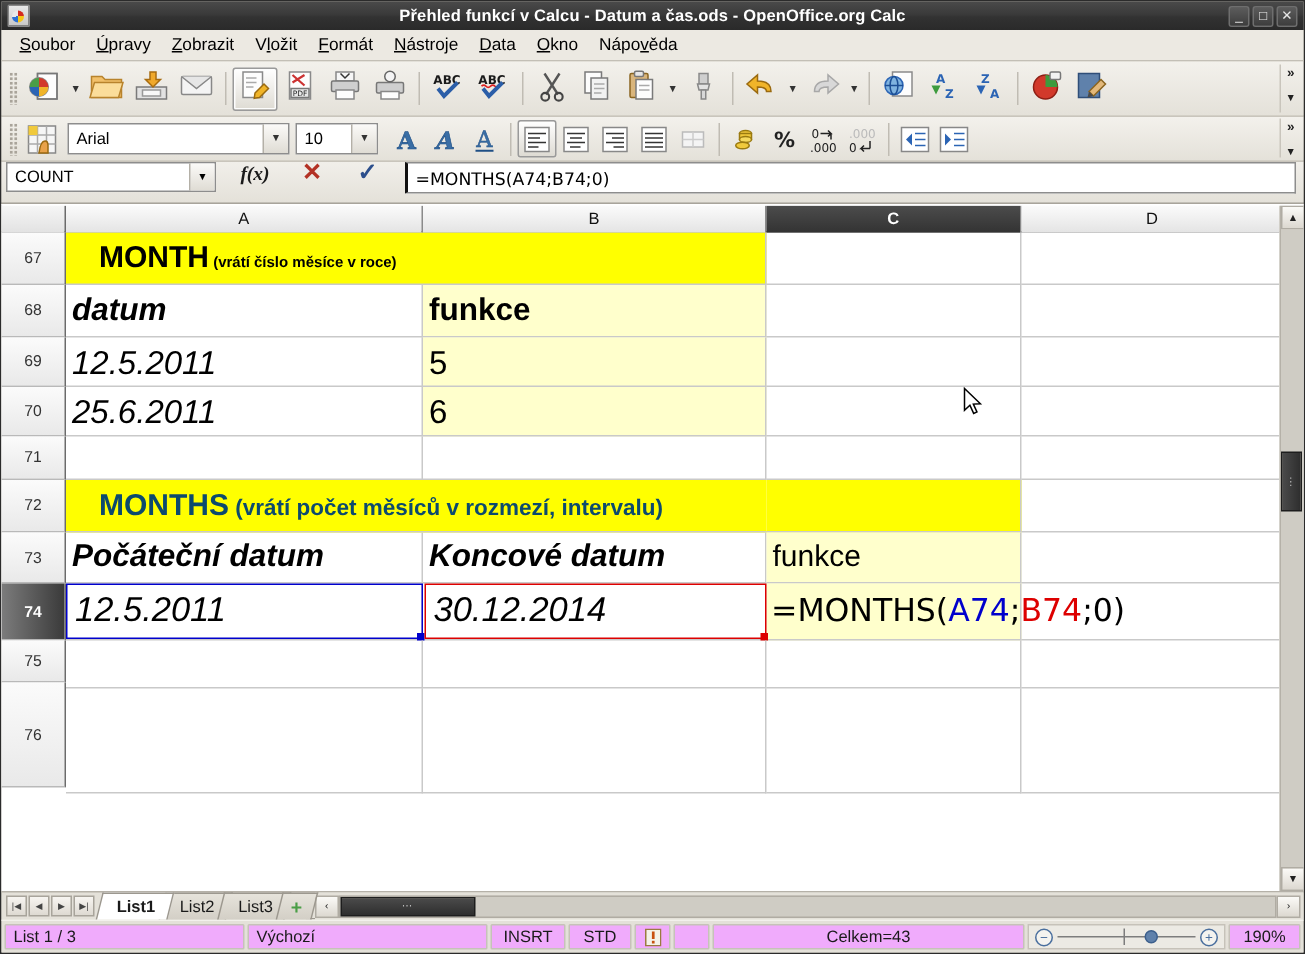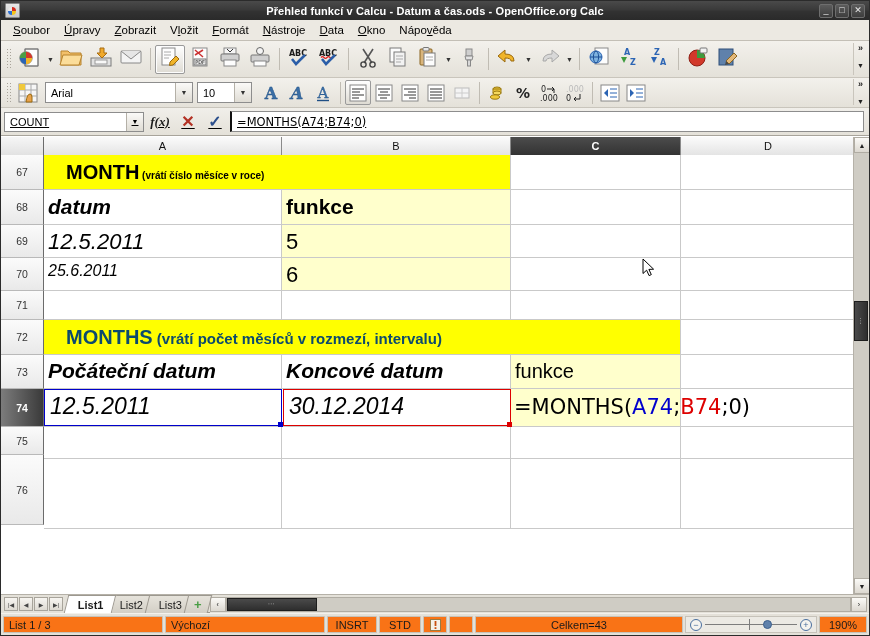--- a/index.html
+++ b/index.html
@@ -163,25 +163,24 @@
   .fbtn.active {
     border: 1px solid #9a9a9a;
     background: linear-gradient(to bottom,#ffffff,#dedbd3);
   }
 
   
   .formulabar {
     height: 28px;
     background: linear-gradient(to bottom,#f1efea,#e4e1d9);
     border-bottom: 1px solid #a8a49b;
-    display: flex; align-items: center;
+    display: flex; 
     padding: 0 3px;
     flex: none;
-    gap: 3px;
-    text-decoration: underline;
+    gap: 13px;
   }
   .namebox {
     width: 140px; height: 20px;
     border: 1px solid #8d8d8d;
     background: #fff;
     display: flex; align-items: center;
     font-size: 11px;
   }
   .namebox .val { padding-left: 5px; flex:1; }
   .fx {
@@ -386,21 +385,21 @@
     flex: none;
     padding: 0 2px;
   }
   .st-cell {
     height: 17px;
     border: 1px solid #c6c2b9;
     border-radius: 1px;
     display: flex; align-items: center;
     padding: 0 5px;
     margin-right: 2px;
-    background: #f97316;
+    background: #f0abfc;
     white-space: nowrap;
   }
   .zoomwrap {
     display: flex; align-items: center;
     height: 17px; gap: 3px;
     padding: 0 4px;
     border: 1px solid #c6c2b9;
     margin-right: 2px;
     background: #eceae4;
   }
@@ -855,21 +854,21 @@
           <div class="gcell" style="left:238px; top:70px; width:229px; height:33px; background:#FFFFCC;"></div>
           <div class="gcell" style="left:467px; top:70px; width:170px; height:33px;"></div>
           <div class="gcell" style="left:637px; top:70px; width:175px; height:33px;"></div>
           <div class="gtext" style="left:4px; top:74px; font-size:22px; font-style:italic;">12.5.2011</div>
           <div class="gtext" style="left:242px; top:74px; font-size:22px;">5</div>
 
           <div class="gcell" style="left:0; top:103px; width:238px; height:33px;"></div>
           <div class="gcell" style="left:238px; top:103px; width:229px; height:33px; background:#FFFFCC;"></div>
           <div class="gcell" style="left:467px; top:103px; width:170px; height:33px;"></div>
           <div class="gcell" style="left:637px; top:103px; width:175px; height:33px;"></div>
-          <div class="gtext" style="left:4px; top:107px; font-size:16px; font-style:italic;">25.6.2011</div>
+          <div class="gtext" style="left:4px; top:107px; font-size:22px; font-style:italic;">25.6.2011</div>
           <div class="gtext" style="left:242px; top:107px; font-size:22px;">6</div>
 
           <div class="gcell" style="left:0; top:136px; width:238px; height:29px;"></div>
           <div class="gcell" style="left:238px; top:136px; width:229px; height:29px;"></div>
           <div class="gcell" style="left:467px; top:136px; width:170px; height:29px;"></div>
           <div class="gcell" style="left:637px; top:136px; width:175px; height:29px;"></div>
 
           <div class="gcell" style="left:0; top:165px; width:238px; height:35px; background:#FFFF00; border-right:none;"></div>
           <div class="gcell" style="left:238px; top:165px; width:229px; height:35px; background:#FFFF00; border-right:none;"></div>
           <div class="gcell" style="left:467px; top:165px; width:170px; height:35px; background:#FFFF00;"></div>

